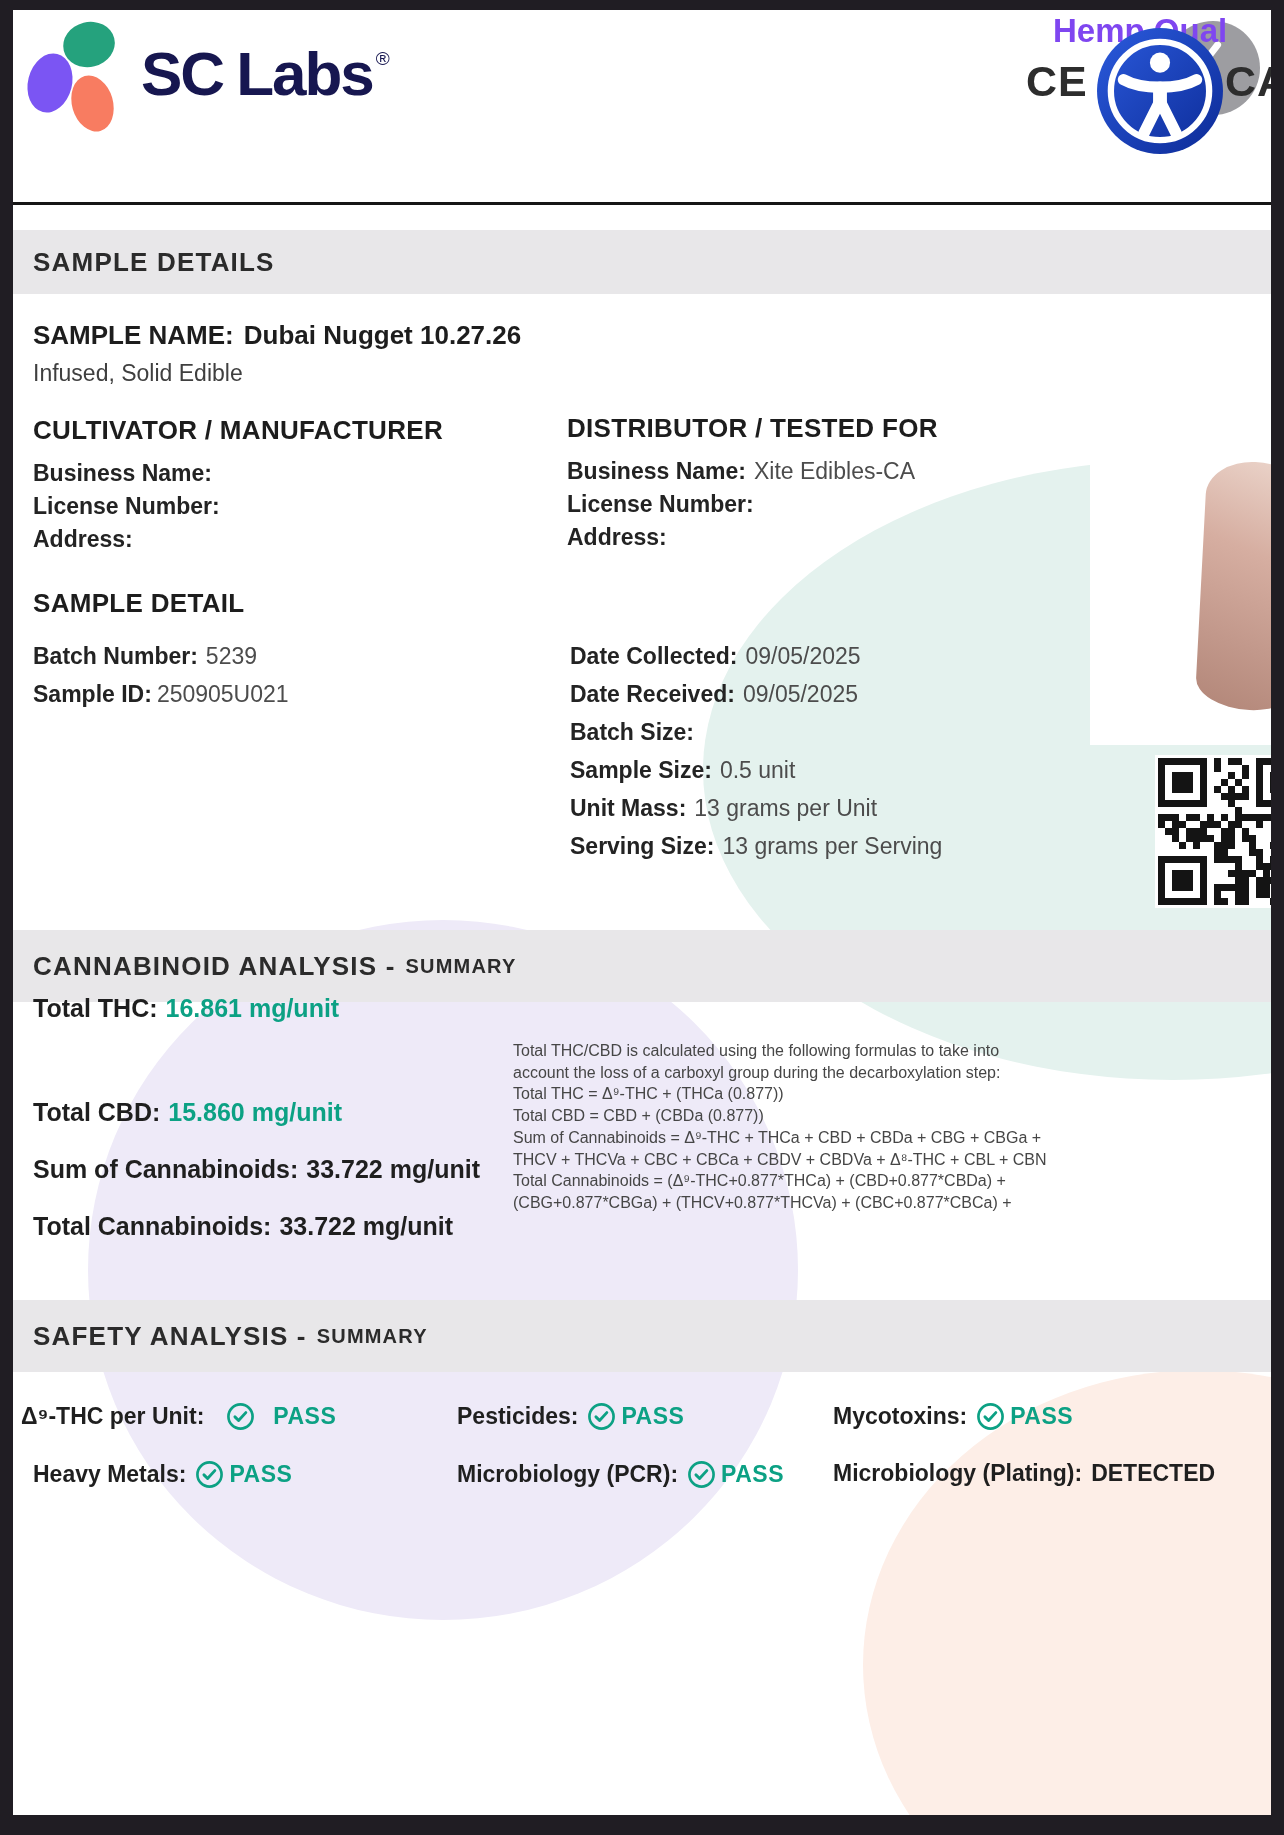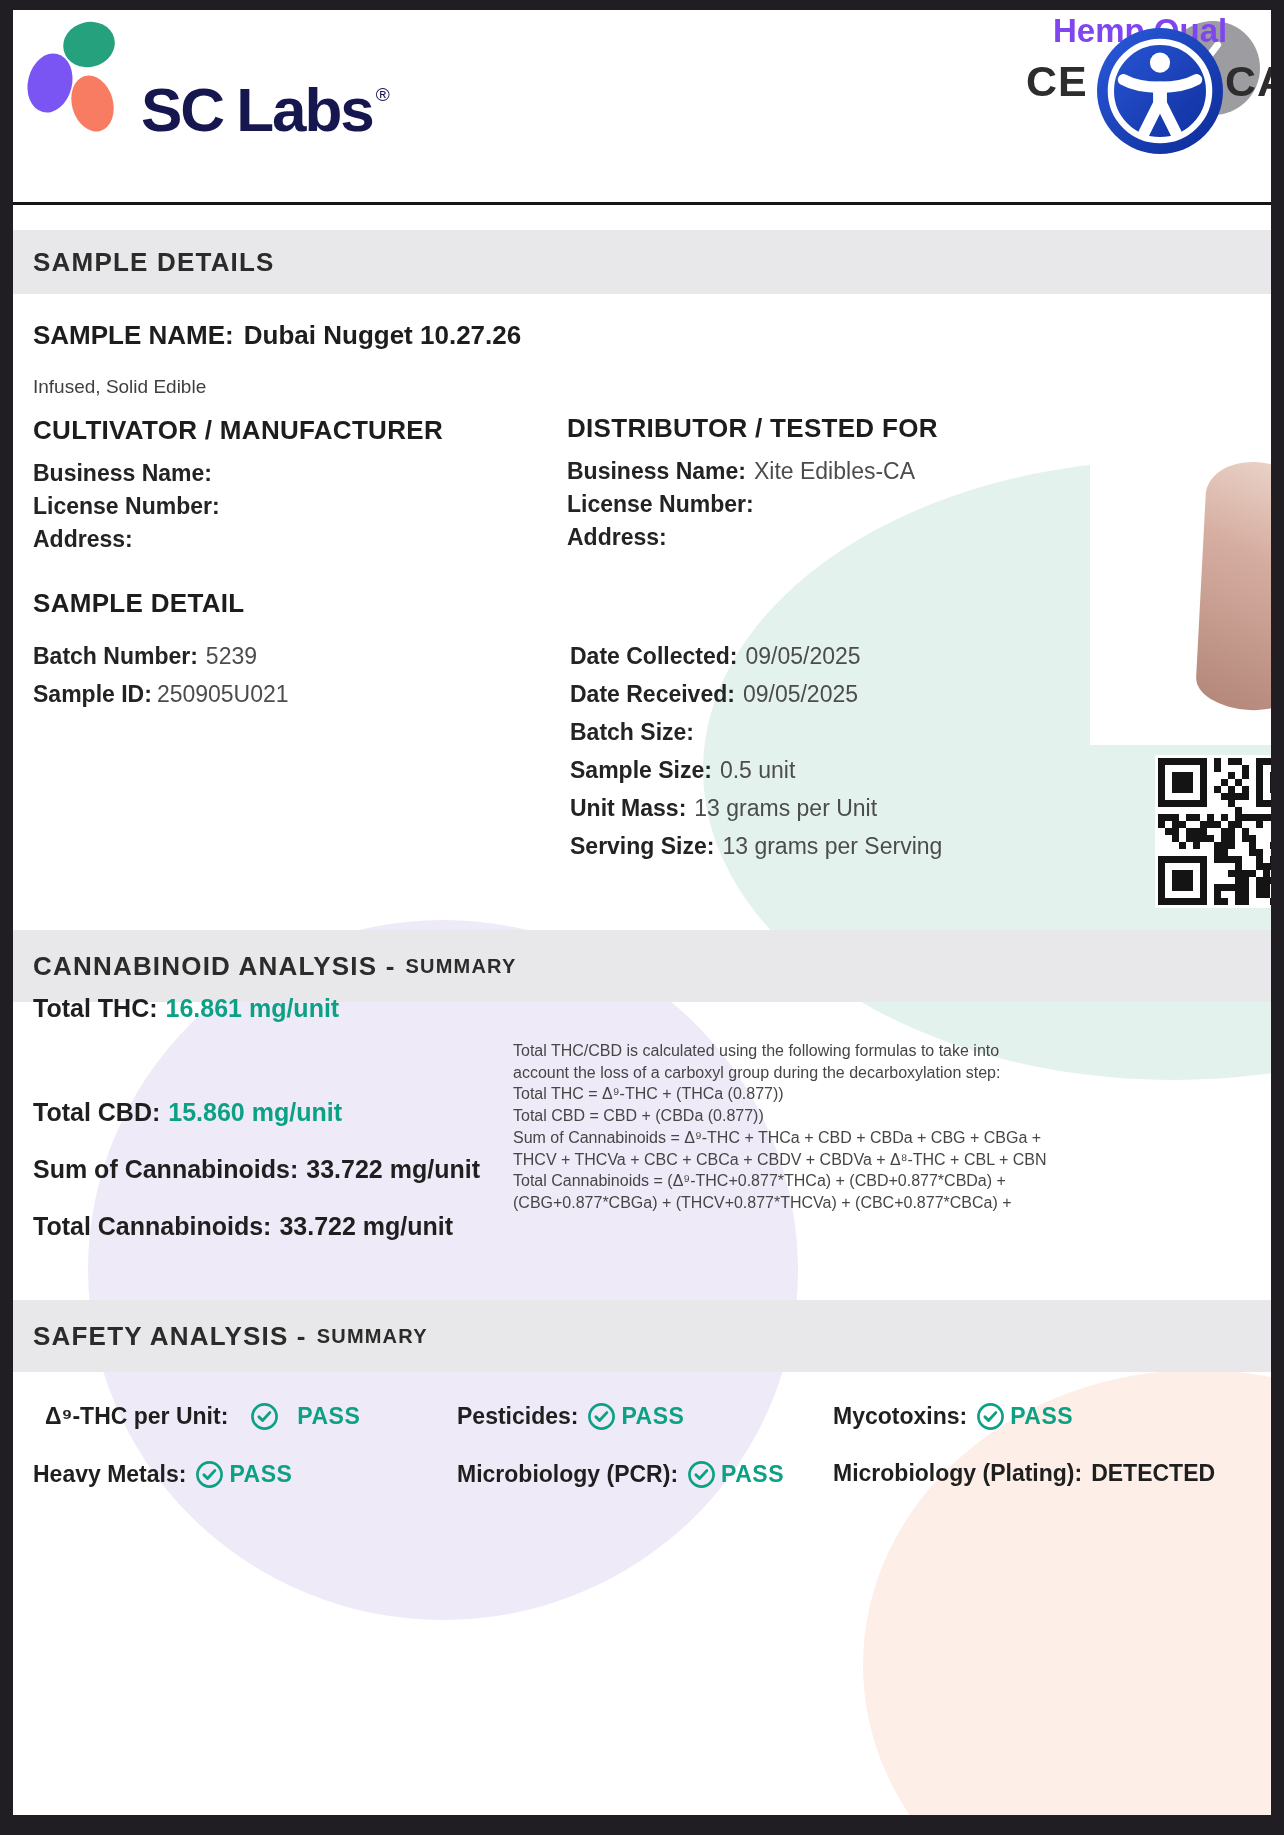--- a/index.html
+++ b/index.html
@@ -18,21 +18,21 @@
   .blob{position:absolute;border-radius:50%;z-index:0;}
   .blob-teal{left:690px;top:450px;width:940px;height:620px;background:#e4f2ee;}
   .blob-lav{left:75px;top:910px;width:710px;height:700px;background:#eeeaf8;}
   .blob-peach{left:850px;top:1360px;width:670px;height:590px;background:#fdeee7;}
   
   .lg-ell{position:absolute;border-radius:50%;z-index:3;}
   .lg-green{left:50px;top:12px;width:52px;height:45px;background:#25a27d;transform:rotate(-14deg);}
   .lg-purple{left:15px;top:43px;width:44px;height:60px;background:#7b55f3;transform:rotate(14deg);}
   .lg-orange{left:59px;top:65px;width:41px;height:57px;background:#f87c61;transform:rotate(-16deg);}
   .logo-text{left:128px;top:28px;z-index:3;color:#171750;font-size:62px;letter-spacing:-2px;display:flex;align-items:baseline;}
-  .logo-text .sc{font-weight:800;margin-top:36px;}
+  .logo-text .sc{font-weight:800;}
   .logo-text .labs{font-weight:600;margin-left:13px;}
   .logo-text .reg{font-size:19px;font-weight:400;position:relative;top:-30px;margin-left:3px;letter-spacing:0;}
   
   .hemp{left:1040px;top:2px;z-index:3;font-size:33px;font-weight:700;color:#7f46f0;white-space:nowrap;}
   .gray-circle{left:1153px;top:11px;width:94px;height:94px;border-radius:50%;background:#9d9da1;z-index:2;}
   .gray-tick{left:1194px;top:29px;width:7px;height:30px;background:#fff;border-radius:4px;transform:rotate(38deg);z-index:2;}
   .cert{z-index:3;font-size:43px;font-weight:600;color:#2d2d2d;letter-spacing:1px;white-space:nowrap;}
   .a11y{left:1084px;top:18px;width:126px;height:126px;z-index:4;}
   .rule{left:0;top:192px;width:1258px;height:3px;background:#161616;z-index:3;}
   
@@ -42,21 +42,21 @@
   .band3{top:1290px;height:72px;}
   .band-big{font-size:26px;font-weight:600;color:#2b2b2b;letter-spacing:1.2px;}
   .band-small{font-size:20px;font-weight:600;color:#2b2b2b;letter-spacing:1.2px;margin-left:10px;}
   
   .z3{z-index:3;}
   .row{display:flex;gap:8px;align-items:baseline;white-space:nowrap;}
   .lbl{font-weight:700;color:#232323;}
   .val{font-weight:400;color:#4c4c4c;}
   .f23{font-size:23px;}
   .name-line{font-size:26px;font-weight:700;color:#1d1d1d;}
-  .type-line{font-size:19px;color:#3f3f3f;margin-top:16px;}
+  .type-line{font-size:23px;color:#3f3f3f;}
   .h2{font-size:26px;font-weight:700;color:#1d1d1d;letter-spacing:0.3px;white-space:nowrap;}
   
   .photo{left:1077px;top:420px;width:181px;height:315px;background:#fff;z-index:1;overflow:hidden;}
   .gummy{position:absolute;right:-30px;top:32px;width:100px;height:248px;
     background:linear-gradient(200deg,#ead2c8 4%,#d6aea1 38%,#c2988b 72%,#b28678);
     border-radius:48% 52% 45% 55% / 14% 12% 10% 12%;transform:rotate(3deg);}
   .qr-wrap{left:1142px;top:745px;width:153px;height:153px;background:#fff;z-index:1;padding:3px;box-sizing:border-box;}
   
   .total{font-size:25px;font-weight:700;color:#1f1f1f;}
   .total .green{color:#0ca184;}
@@ -362,21 +362,21 @@
     <div>THCV + THCVa + CBC + CBCa + CBDV + CBDVa + Δ⁸-THC + CBL + CBN</div>
     <div>Total Cannabinoids = (Δ⁹-THC+0.877*THCa) + (CBD+0.877*CBDa) +</div>
     <div>(CBG+0.877*CBGa) + (THCV+0.877*THCVa) + (CBC+0.877*CBCa) +</div>
   </div>
 
   <div class="abs band band3">
     <span class="band-big">SAFETY ANALYSIS -</span>
     <span class="band-small">SUMMARY</span>
   </div>
 
-  <div class="abs safety" style="left:32px;top:1392px;gap:13px;">
+  <div class="abs safety" style="left:8px;top:1392px;gap:13px;">
     <span class="s-label">Δ⁹-THC per Unit:</span>
     <svg class="pass-icon" viewBox="0 0 24 24">
       <circle cx="12" cy="12" r="10" fill="none" stroke="#0ca184" stroke-width="2.2"></circle>
       <path d="M7.4 12.3l3 3 6-6.5" fill="none" stroke="#0ca184" stroke-width="2.4" stroke-linecap="round" stroke-linejoin="round"></path>
     </svg>
     <span class="s-pass">PASS</span>
   </div>
   <div class="abs safety" style="left:20px;top:1450px;">
     <span class="s-label">Heavy Metals:</span>
     <svg class="pass-icon" viewBox="0 0 24 24">

